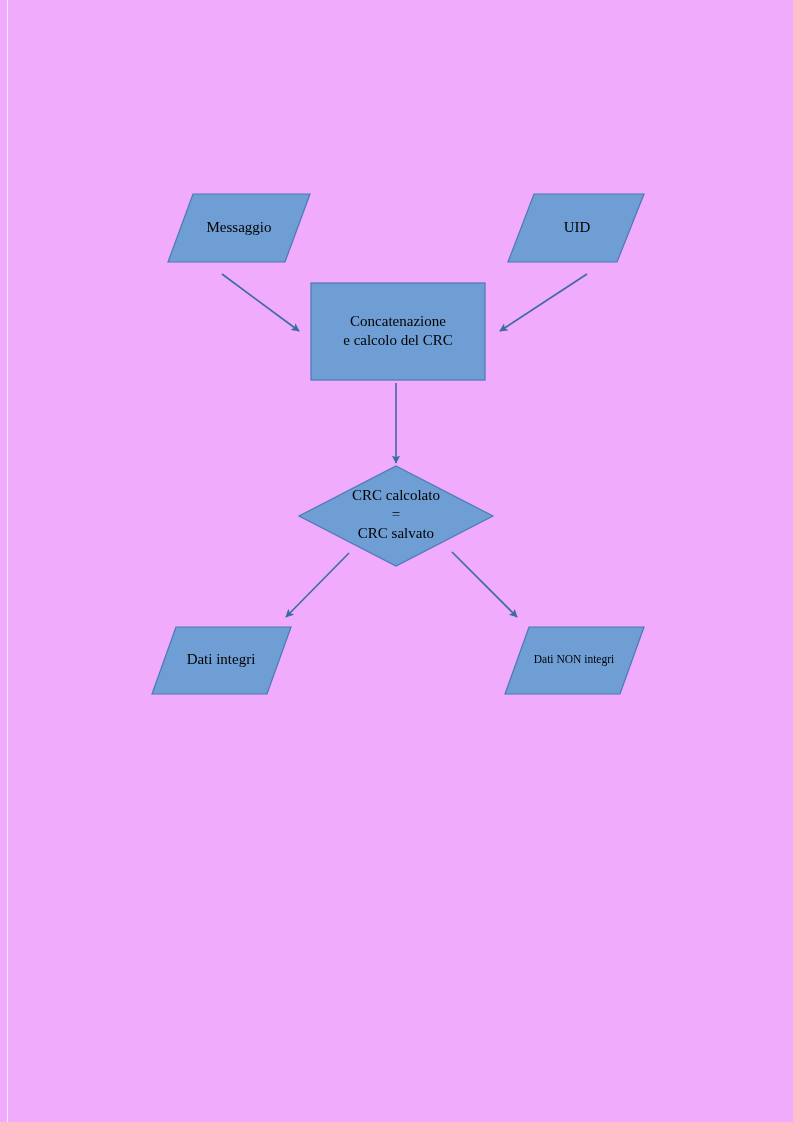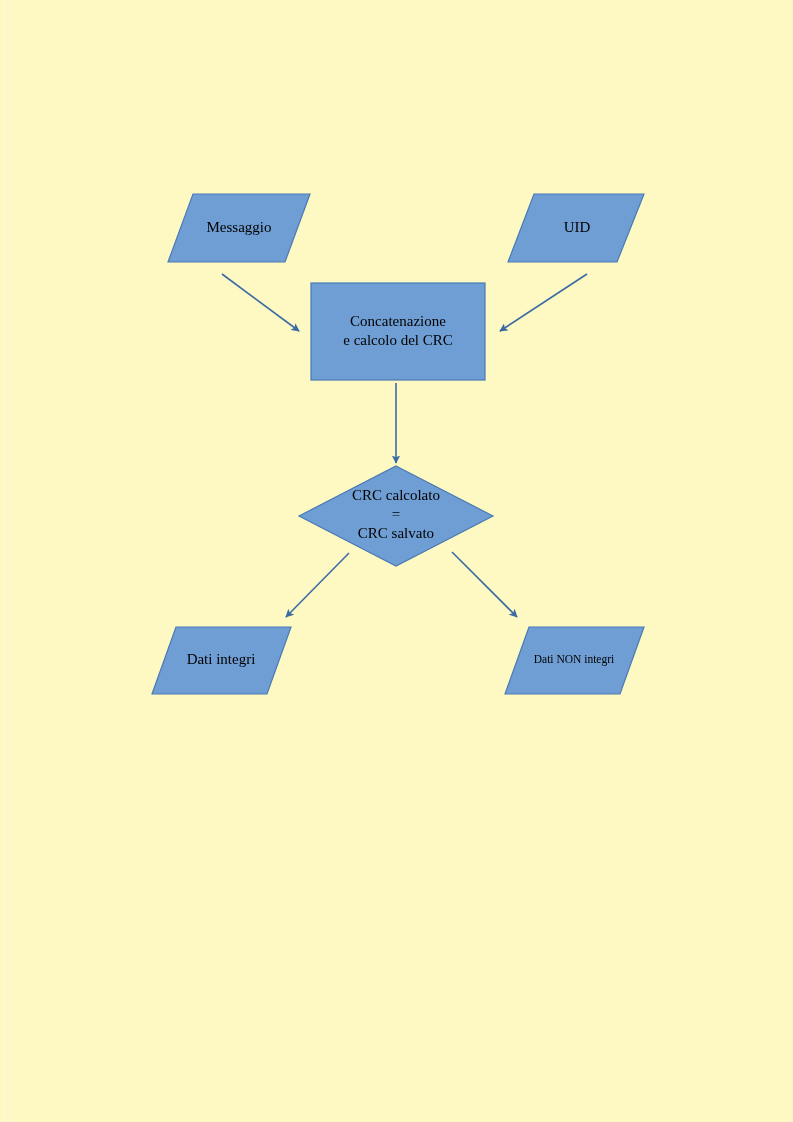--- a/index.html
+++ b/index.html
@@ -12,21 +12,21 @@
     width: 793px;
     height: 1122px;
     font-family: "Liberation Serif", "DejaVu Serif", serif;
     overflow: hidden;
     position: relative;
   }
   #page {
     position: relative;
     width: 793px;
     height: 1122px;
-    background: #fef9c3;
+    background: #f0abfc;
   }
   
   #page-edge-left {
     position: absolute;
     left: 7px;
     top: 0;
     width: 1px;
     height: 1122px;
     background: #f2f2f2;
   }

